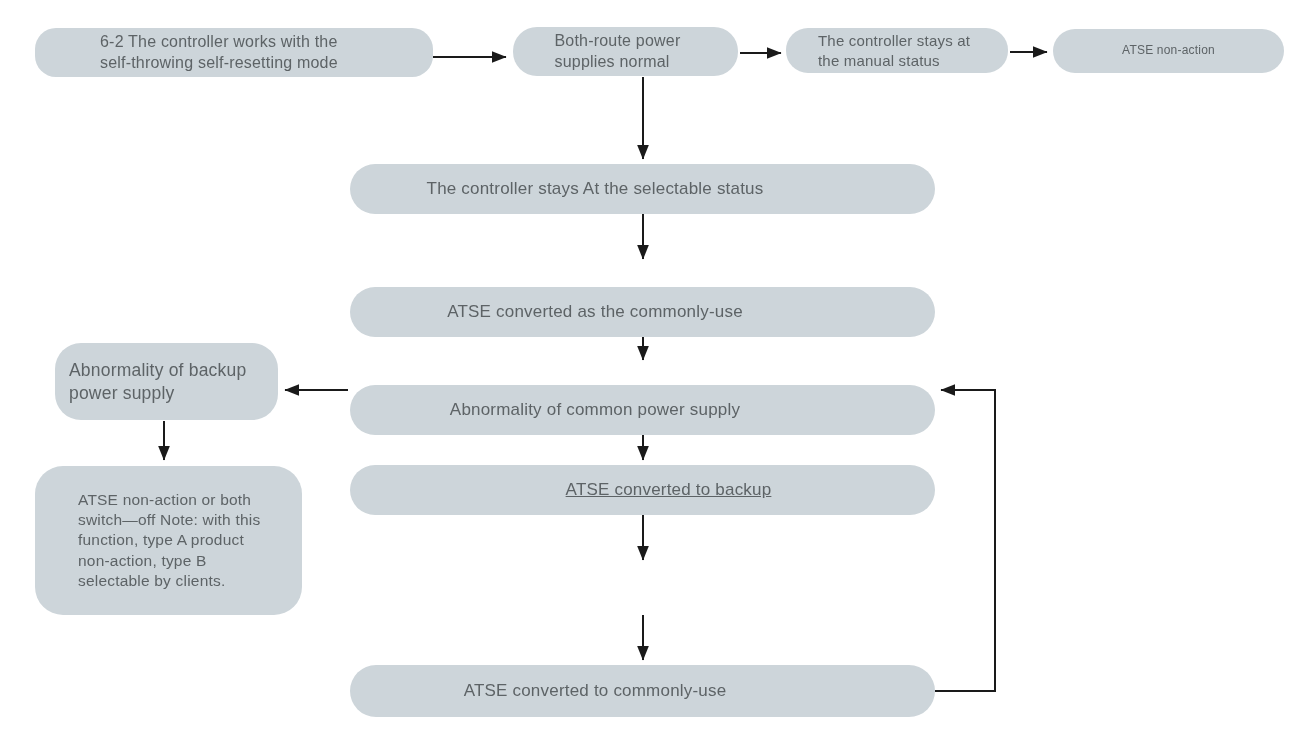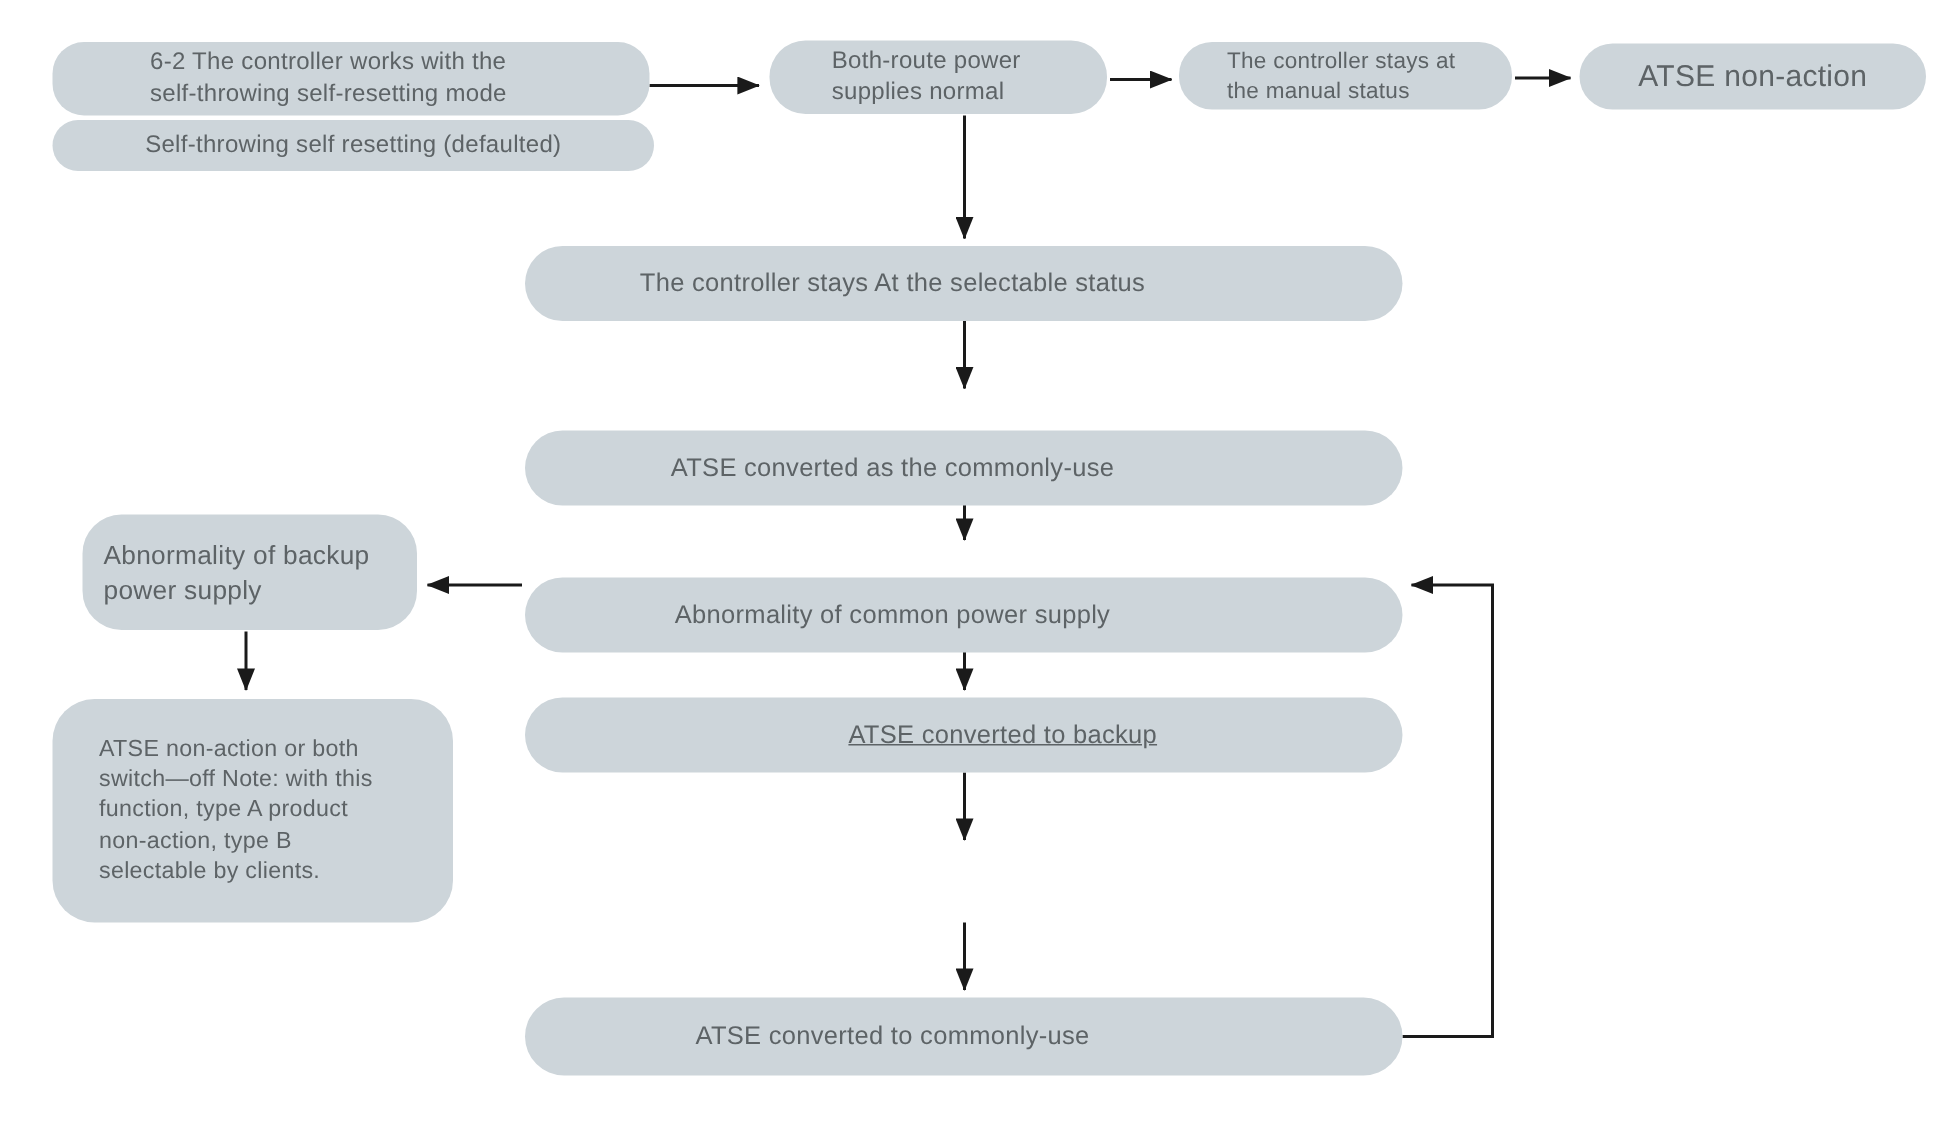--- a/index.html
+++ b/index.html
@@ -31,30 +31,30 @@
   .mid{left:350px;width:585px;font-size:17px;}
   .shift{padding-right:95px;}
   
   #n-mode{left:35px;top:28px;width:398px;height:49px;border-radius:21px;font-size:16px;text-align:left;}
   #n-mode span{width:268px;}
   #n-default{left:35px;top:80px;width:401px;height:34px;border-radius:17px;font-size:16px;text-align:center;}
   #n-both-route{left:513px;top:27px;width:225px;height:49px;border-radius:24px;font-size:16px;}
   #n-both-route span{width:142px;text-align:left;}
   #n-manual{left:786px;top:28px;width:222px;height:45px;border-radius:22px;font-size:15px;}
   #n-manual span{width:158px;text-align:left;}
-  #n-atse-nonaction{left:1053px;top:29px;width:231px;height:44px;border-radius:22px;font-size:20px;text-align:center;}
+  #n-atse-nonaction{left:1053px;top:29px;width:231px;height:44px;border-radius:22px;font-size:12px;text-align:center;}
   #n-automatic{top:164px;height:50px;border-radius:25px;}
   #n-converted-common{top:264px;height:50px;border-radius:25px;margin-top:23px;}
   #n-abnormal-common{top:365px;height:50px;border-radius:25px;margin-top:20px;}
   #n-converted-backup{top:465px;height:50px;border-radius:25px;justify-content:center;padding-left:52px;text-decoration:underline;}
   #n-recovered{top:565px;height:50px;border-radius:25px;}
   #n-converted-commonly{top:665px;height:52px;border-radius:26px;}
   #n-abnormal-backup{left:55px;top:343px;width:223px;height:77px;border-radius:26px;font-size:17.5px;justify-content:flex-start;padding-left:14px;}
   #n-abnormal-backup span{width:180px;text-align:left;}
-  #n-note{left:35px;top:466px;width:267px;height:149px;border-radius:28px;font-size:15.5px;justify-content:flex-start;padding-left:31px;}
+  #n-note{left:35px;top:466px;width:267px;height:149px;border-radius:28px;font-size:15.5px;justify-content:flex-start;padding-left:43px;}
   #n-note span{width:188px;text-align:left;}
   .edge{stroke:var(--arrow);stroke-width:2;fill:none;}
 </style>
 </head>
 <body>
 
 <div class="canvas">
 
   <svg class="edges" width="1300" height="755" viewBox="0 0 1300 755">
     <defs>
@@ -73,23 +73,20 @@
     <path class="edge" d="M164 421 V460" marker-end="url(#ah)"></path>
     <path class="edge" d="M643 515 V560" marker-end="url(#ah)"></path>
     <path class="edge" d="M643 615 V660" marker-end="url(#ah)"></path>
     <path class="edge" d="M935 691 H995 V390 H941" marker-end="url(#ah)"></path>
   </svg>
 
   <div class="node" id="n-mode">
     <span>6-2 The controller works with the self-throwing self-resetting mode</span>
   </div>
 
-  <div class="node" id="n-default">
-    <span>Self-throwing self resetting (defaulted)</span>
-  </div>
 
   <div class="node" id="n-both-route">
     <span>Both-route power supplies normal</span>
   </div>
 
   <div class="node" id="n-manual">
     <span>The controller stays at the manual status</span>
   </div>
 
   <div class="node" id="n-atse-nonaction">

